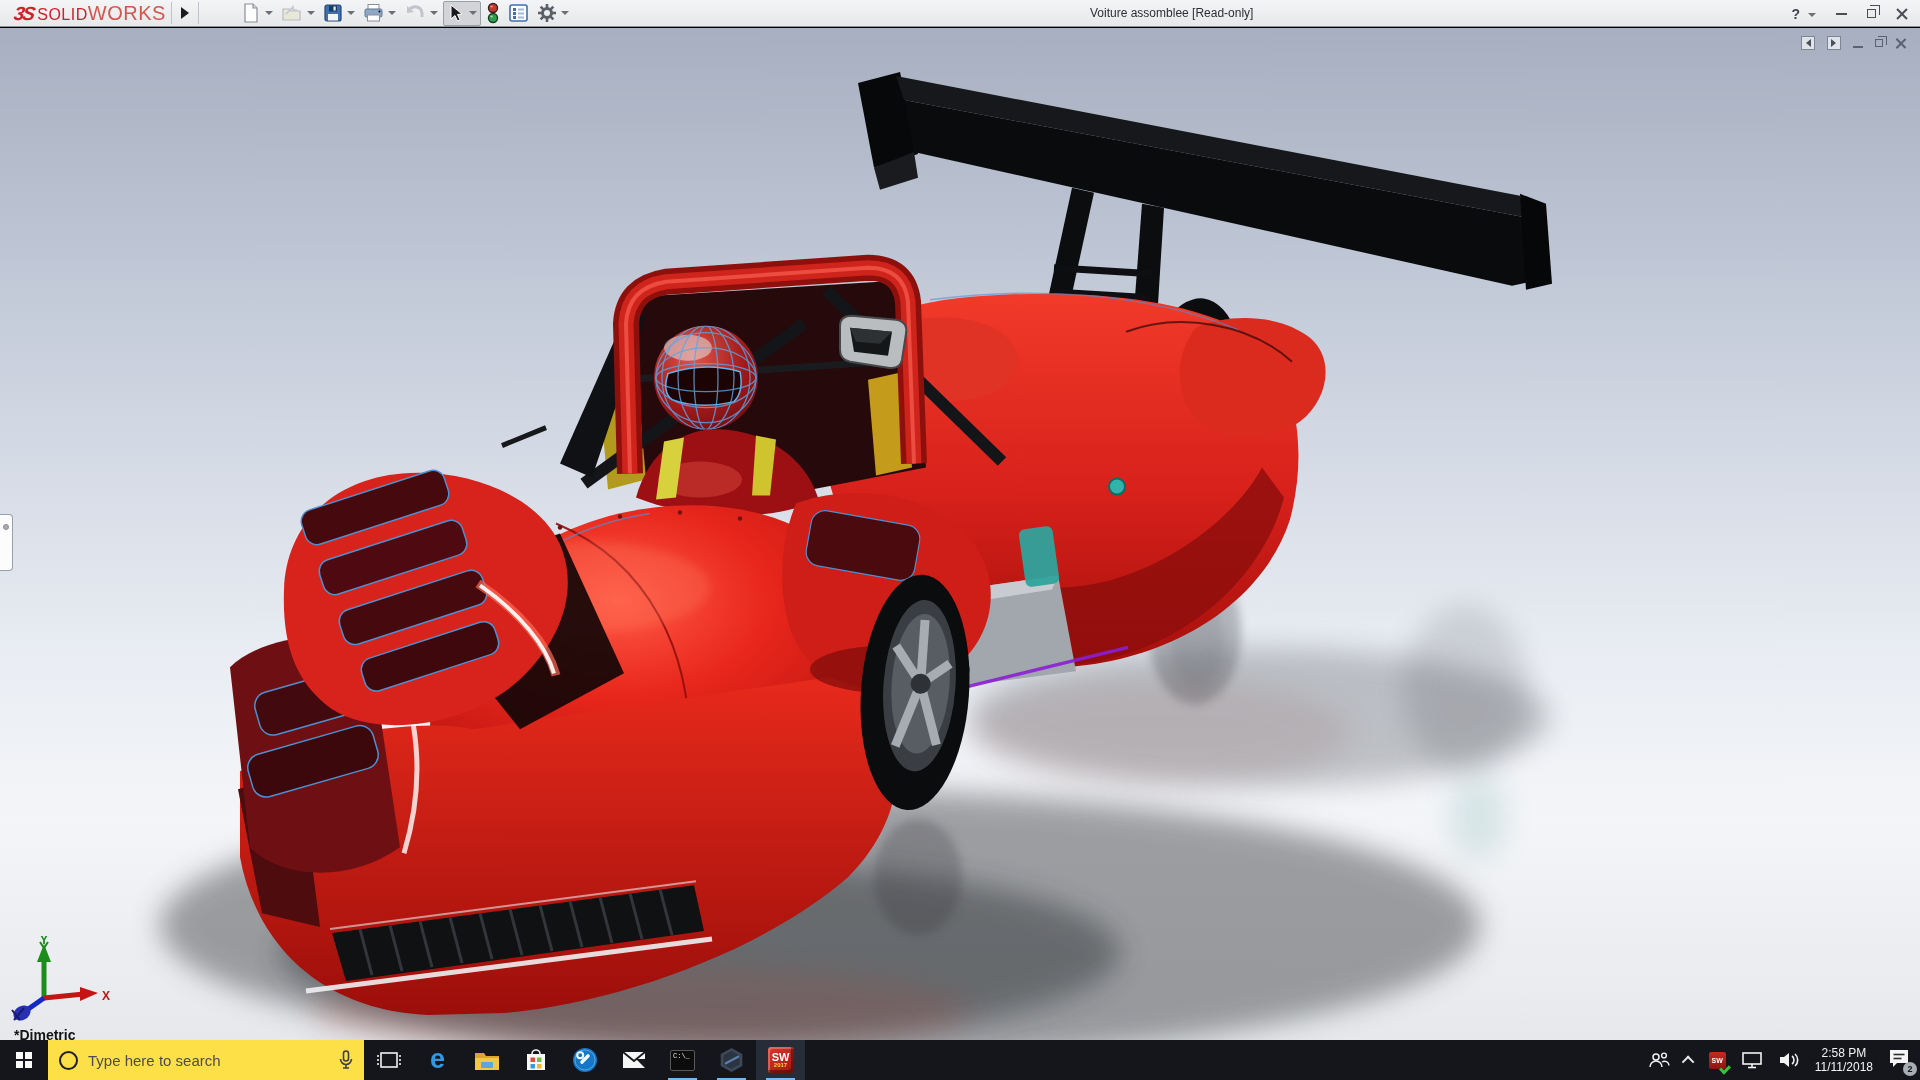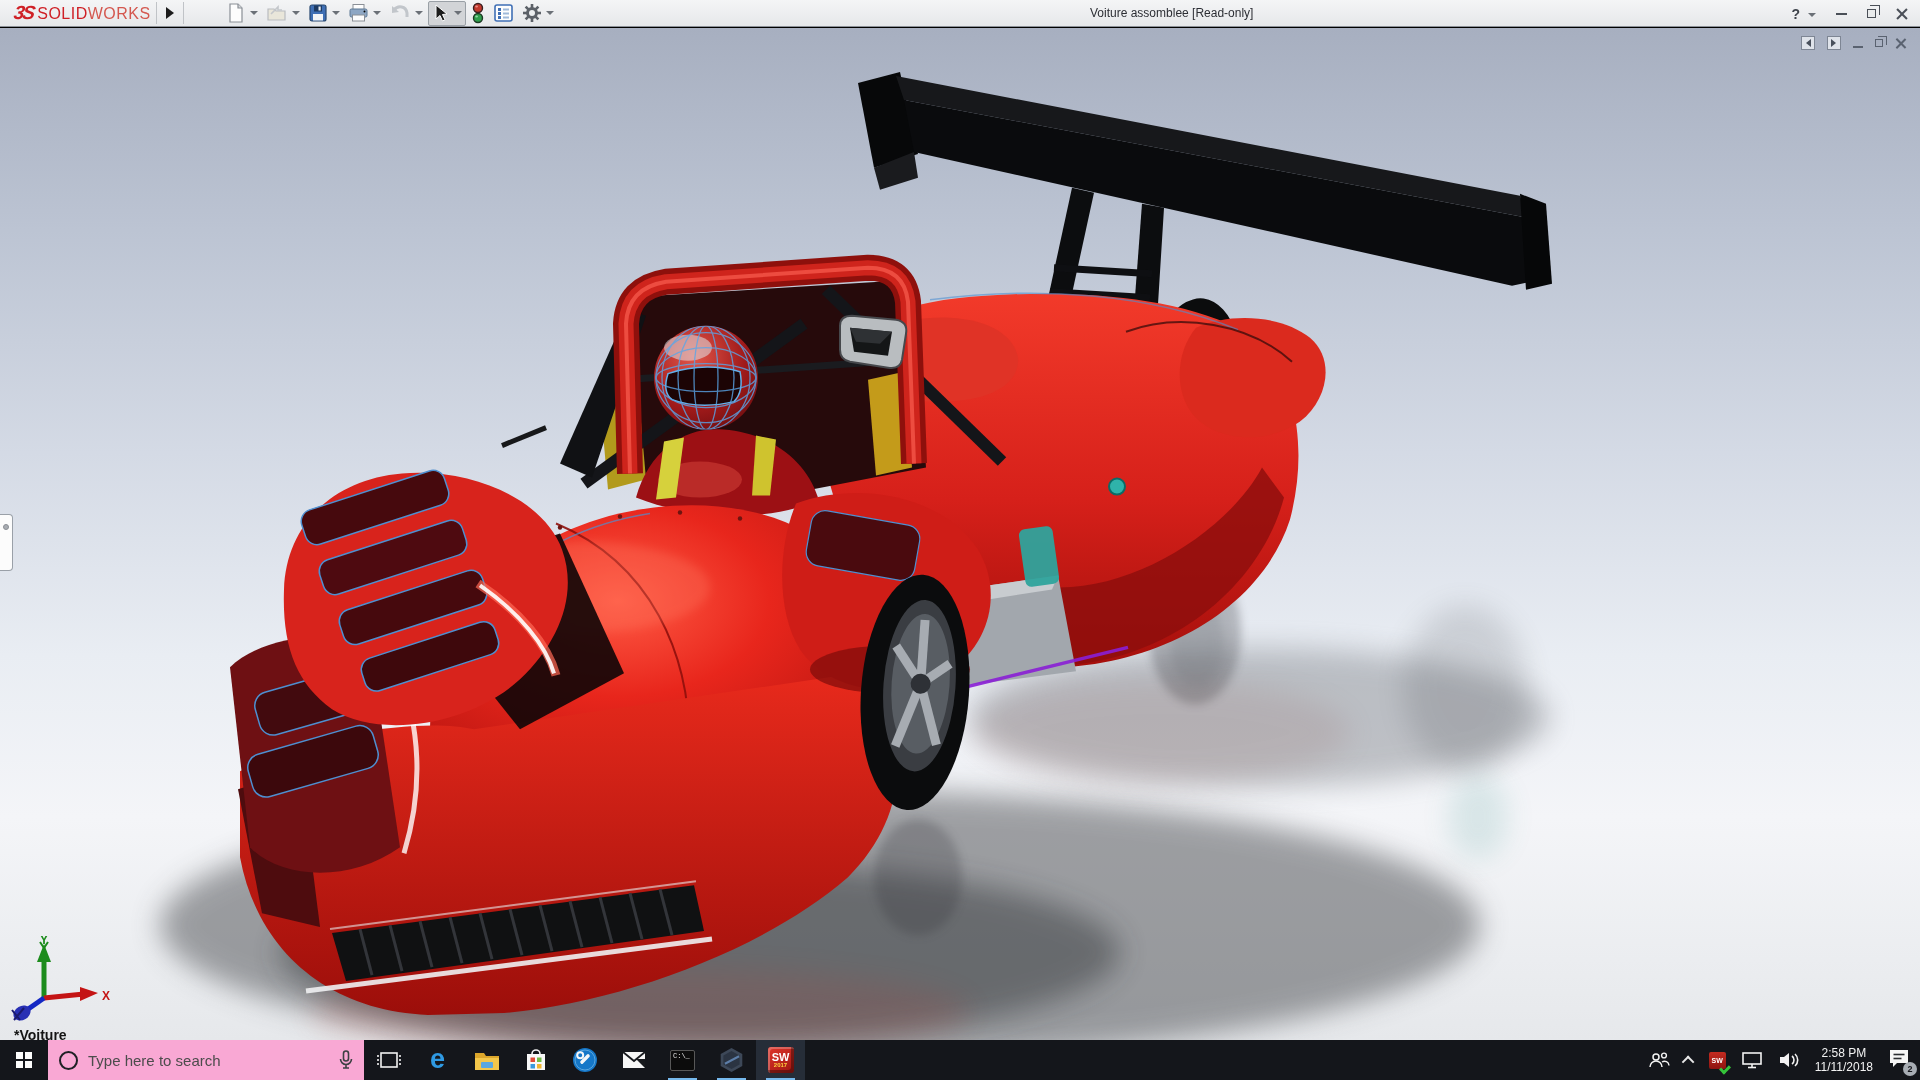--- a/index.html
+++ b/index.html
@@ -6,21 +6,21 @@
   html,body { width:1920px; height:1080px; overflow:hidden; font-family:"Liberation Sans", sans-serif; background:#000; }
   .app { position:relative; width:1920px; height:1080px; }
 
   
   .titlebar { position:absolute; top:0; left:0; right:0; height:27px;
     background:linear-gradient(#f4f5f6,#e6e8ea); border-bottom:1px solid #8b9097;
     display:flex; align-items:center; z-index:30; }
   .brand { display:flex; align-items:baseline; margin-left:14px; gap:4px; }
   .ds-mark { font-style:italic; font-weight:bold; font-size:19px; color:#cf2026; letter-spacing:-2px; transform:skewX(-10deg); }
   .brand-solid { font-weight:normal; font-size:16px; color:#cf2026; letter-spacing:.5px; }
-  .brand-works { font-weight:normal; font-size:16px; color:#d4574f; letter-spacing:.5px; }
+  .brand-works { font-weight:normal; font-size:20px; color:#d4574f; letter-spacing:.5px; }
   .tb-sep { width:1px; height:22px; background:#c0c3c7; margin:0 5px; }
   .flyout-btn { width:16px; height:22px; display:flex; align-items:center; justify-content:center; }
   .play-tri { width:0; height:0; border-left:8px solid #1c1c1c; border-top:6px solid transparent; border-bottom:6px solid transparent; }
   .tools { display:flex; align-items:center; margin-left:34px; gap:2px; }
   .tool { display:flex; align-items:center; padding:2px 3px; border-radius:2px; }
   .tool svg { display:block; }
   .tool .caret { width:0; height:0; border:4px solid transparent; border-top-color:#6b7077; margin-left:4px; margin-top:4px; }
   .tool.pressed { background:#d2d4d7; border:1px solid #9aa0a6; }
   .win-title { position:absolute; left:1090px; top:6px; font-size:12px; color:#2c2e34; white-space:nowrap; }
   .win-controls { position:absolute; right:12px; top:0; height:27px; display:flex; align-items:center; gap:20px; color:#4a4f57; }
@@ -54,21 +54,21 @@
   .side-tab .dot { position:absolute; left:3px; top:9px; width:6px; height:6px; border-radius:50%; background:#a9adb3; border:1px solid #8a8e94;}
 
   .triad { position:absolute; left:10px; bottom:18px; z-index:5; }
   .view-label { position:absolute; left:14px; bottom:-3px; font-size:14px; font-weight:bold; color:#141414; z-index:5; }
 
   
   .taskbar { position:absolute; bottom:0; left:0; right:0; height:40px; background:#14161b; display:flex; align-items:stretch; z-index:40; }
   .start-btn { width:48px; display:flex; align-items:center; justify-content:center; }
   .win-logo { display:grid; grid-template-columns:7px 7px; grid-template-rows:7px 7px; gap:2px; }
   .win-logo span { background:#fdfdfd; }
-  .searchbox { width:316px; background:#f9a8d4; display:flex; align-items:center; padding:0 11px; gap:10px;justify-content:center; }
+  .searchbox { width:316px; background:#fde047; display:flex; align-items:center; padding:0 11px; gap:10px;justify-content:center; }
   .cortana-ring { width:19px; height:19px; border:2.5px solid #1f2125; border-radius:50%; flex:none; }
   .searchbox input { flex:1; border:none; outline:none; background:transparent; font-size:15px; color:#454545; font-family:"Liberation Sans",sans-serif; }
   .searchbox input::placeholder { color:#4c4c4c; opacity:1; }
   .tb-btn { width:49px; display:flex; align-items:center; justify-content:center; position:relative; }
   .tb-btn.open::after { content:""; position:absolute; bottom:0; left:10px; right:10px; height:2px; background:#76b9ed; }
   .tb-btn.active { background:rgba(120,150,190,.18); }
   .edge-e { font-size:27px; font-weight:bold; color:#2f9ae3; line-height:1; transform:translateY(-1px); }
   .hexagon { width:24px; height:24px; background:#3d4858; clip-path:polygon(50% 0,95% 25%,95% 75%,50% 100%,5% 75%,5% 25%); position:relative; }
   .hexagon::before { content:""; position:absolute; inset:3px; background:#2b3442; clip-path:polygon(50% 0,95% 25%,95% 75%,50% 100%,5% 75%,5% 25%); }
   .hexagon::after { content:""; position:absolute; left:4px; top:11px; width:16px; height:2px; background:#5d7ea8; transform:rotate(-28deg); }
@@ -418,21 +418,21 @@
       <polygon points="34,8 27,26 41,26" fill="#1c8c1c"></polygon>
       <path d="M30,6 L34,12 L38,6 M34,12 L34,18" stroke="#1c8c1c" stroke-width="2" fill="none"></path>
       <text x="30" y="8" font-size="12" fill="#1c8c1c" font-weight="bold">Y</text>
       <line x1="34" y1="62" x2="74" y2="58" stroke="#c41414" stroke-width="5"></line>
       <polygon points="88,57 70,51 70,65" fill="#c41414"></polygon>
       <text x="92" y="64" font-size="12" fill="#c41414" font-weight="bold">X</text>
       <line x1="34" y1="62" x2="14" y2="76" stroke="#1428c4" stroke-width="5"></line>
       <ellipse cx="12" cy="77" rx="9" ry="7" fill="#2830b4" transform="rotate(-30 12 77)"></ellipse>
       <path d="M4,84 L14,72 M2,74 L10,84" stroke="#1a1a6e" stroke-width="2"></path>
     </svg>
-    <span class="view-label">*Voiture</span>
+    <span class="view-label">*Dimetric</span>
   </div>
 
   <div class="taskbar">
     <div class="start-btn tb-btn" style="width:48px">
       <span class="win-logo">
           <span></span>
           <span></span>
           <span></span>
           <span></span>
         </span>

